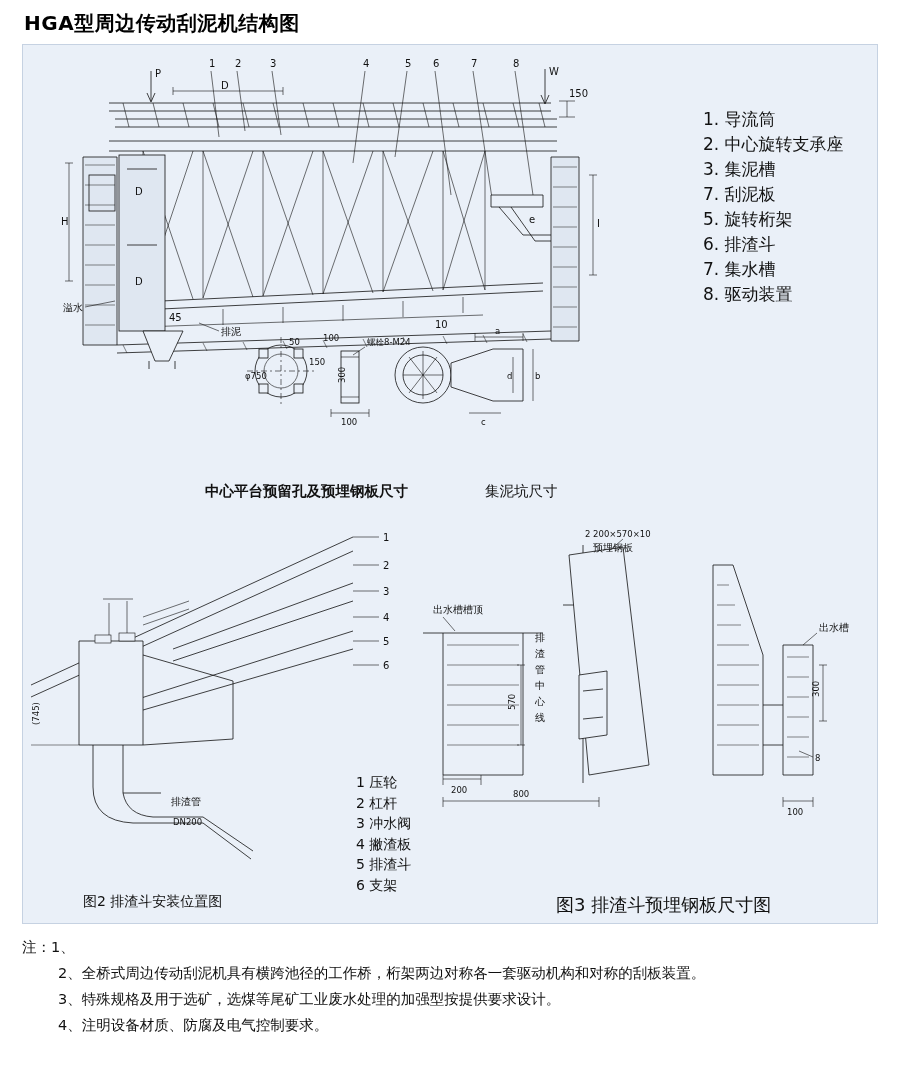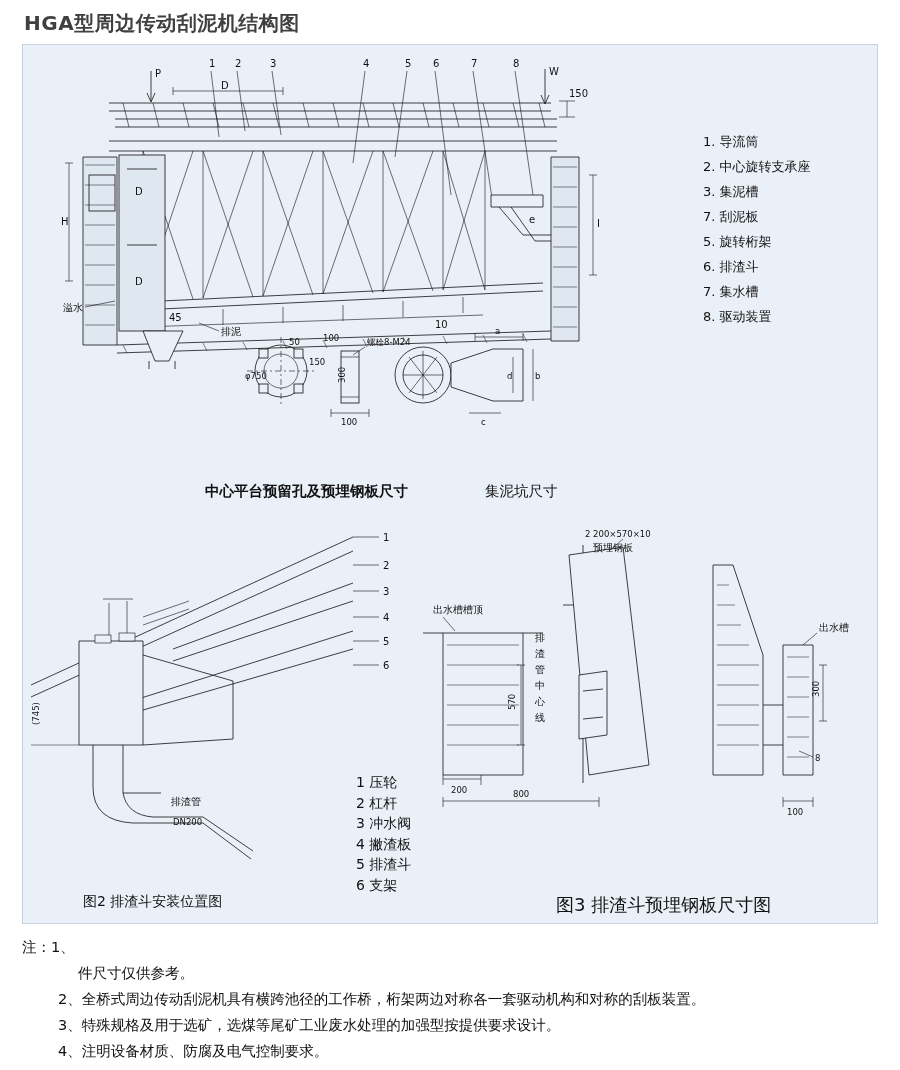--- a/index.html
+++ b/index.html
@@ -6,34 +6,34 @@
   body{
     width:900px;height:1070px;
     background:#ffffff;
     font-family:"DejaVu Sans","Liberation Sans",sans-serif;
     color:#111;
     position:relative;
     overflow:hidden;
   }
   .page-title{
     position:absolute;left:24px;top:10px;
-    font-size:20px;font-weight:bold;color:#404040;
+    font-size:20px;font-weight:bold;color:#000000;
     letter-spacing:0.5px;
   }
   .diagram-panel{
     position:absolute;left:22px;top:44px;
     width:856px;height:880px;
     background:#eaf0f8;
     border:1px solid #c6d2e2;
     box-sizing:border-box;
   }
   svg.art{position:absolute;left:0;top:0;}
   .legend-main{
-    position:absolute;left:680px;top:84px;
-    font-size:13px;line-height:25px;color:#111;
+    position:absolute;left:680px;top:62px;
+    font-size:17px;line-height:25px;color:#111;
   }
   .legend-main div{white-space:nowrap;}
   .cap{
     position:absolute;font-size:14.5px;color:#111;white-space:nowrap;
   }
   .cap-center{left:182px;top:437px;font-weight:bold;}
   .cap-pit{left:462px;top:437px;}
   .cap-fig2{left:60px;top:848px;font-size:14px;}
   .cap-fig3{left:533px;top:848px;font-size:18px;}
   .legend-fig2{
@@ -541,21 +541,20 @@
 
   <div class="cap cap-fig2">图2  排渣斗安装位置图</div>
   <div class="cap cap-fig3">图3  排渣斗预埋钢板尺寸图</div>
 </div>
 
 <div class="notes">
   <div class="n-row">
     <span class="n-lead">注：</span>
     <span class="n-lead">1、</span>
   </div>
-  <div class="n-cont">件尺寸仅供参考。</div>
   <div class="n-row" style="margin-left:36px;">
     <span class="n-lead">2、</span>
     <span class="n-body">全桥式周边传动刮泥机具有横跨池径的工作桥，桁架两边对称各一套驱动机构和对称的刮板装置。</span>
   </div>
   <div class="n-row" style="margin-left:36px;">
     <span class="n-lead">3、</span>
     <span class="n-body">特殊规格及用于选矿，选煤等尾矿工业废水处理的加强型按提供要求设计。</span>
   </div>
   <div class="n-row" style="margin-left:36px;">
     <span class="n-lead">4、</span>

